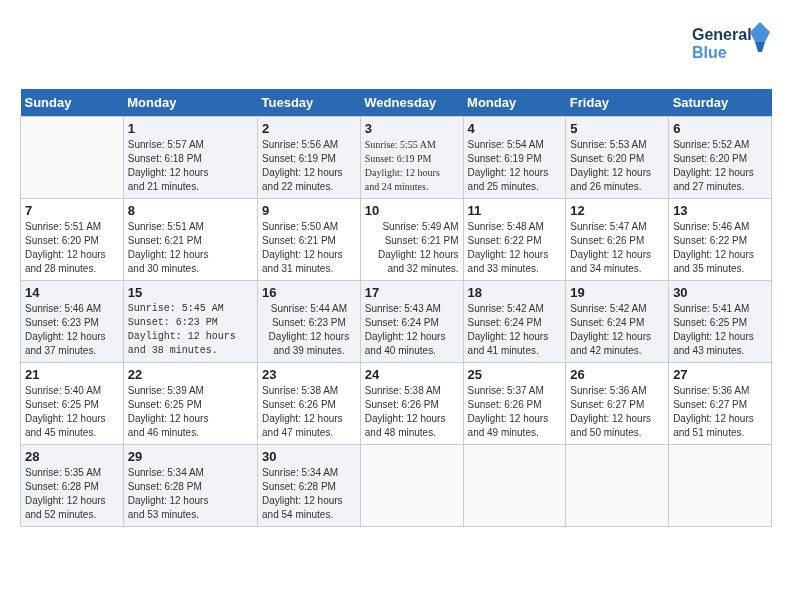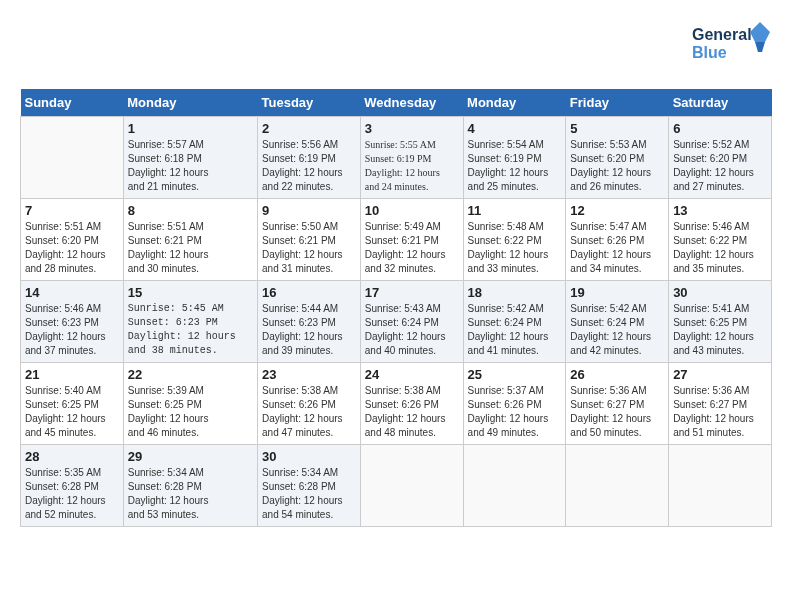--- a/index.html
+++ b/index.html
@@ -167,21 +167,21 @@
         </td>
         <td>
           <span class="day-num">9</span>
           <div class="day-info" style="white-space: pre-line;">Sunrise: 5:50 AM
 Sunset: 6:21 PM
 Daylight: 12 hours
 and 31 minutes.</div>
         </td>
         <td>
           <span class="day-num">10</span>
-          <div class="day-info" style="white-space: pre-line;">Sunrise: 5:49 AM
+          <div class="day-info" style="white-space: pre-line; text-align: right;">Sunrise: 5:49 AM
 Sunset: 6:21 PM
 Daylight: 12 hours
 and 32 minutes.</div>
         </td>
         <td>
           <span class="day-num">11</span>
           <div class="day-info" style="white-space: pre-line;">Sunrise: 5:48 AM
 Sunset: 6:22 PM
 Daylight: 12 hours
 and 33 minutes.</div>
@@ -211,21 +211,21 @@
         </td>
         <td>
           <span class="day-num">15</span>
           <div class="day-info" style="white-space: pre-line; font-family: Liberation Mono, monospace;">Sunrise: 5:45 AM
 Sunset: 6:23 PM
 Daylight: 12 hours
 and 38 minutes.</div>
         </td>
         <td>
           <span class="day-num">16</span>
-          <div class="day-info" style="white-space: pre-line;">Sunrise: 5:44 AM
+          <div class="day-info" style="white-space: pre-line; text-align: center;">Sunrise: 5:44 AM
 Sunset: 6:23 PM
 Daylight: 12 hours
 and 39 minutes.</div>
         </td>
         <td>
           <span class="day-num">17</span>
           <div class="day-info" style="white-space: pre-line;">Sunrise: 5:43 AM
 Sunset: 6:24 PM
 Daylight: 12 hours
 and 40 minutes.</div>

